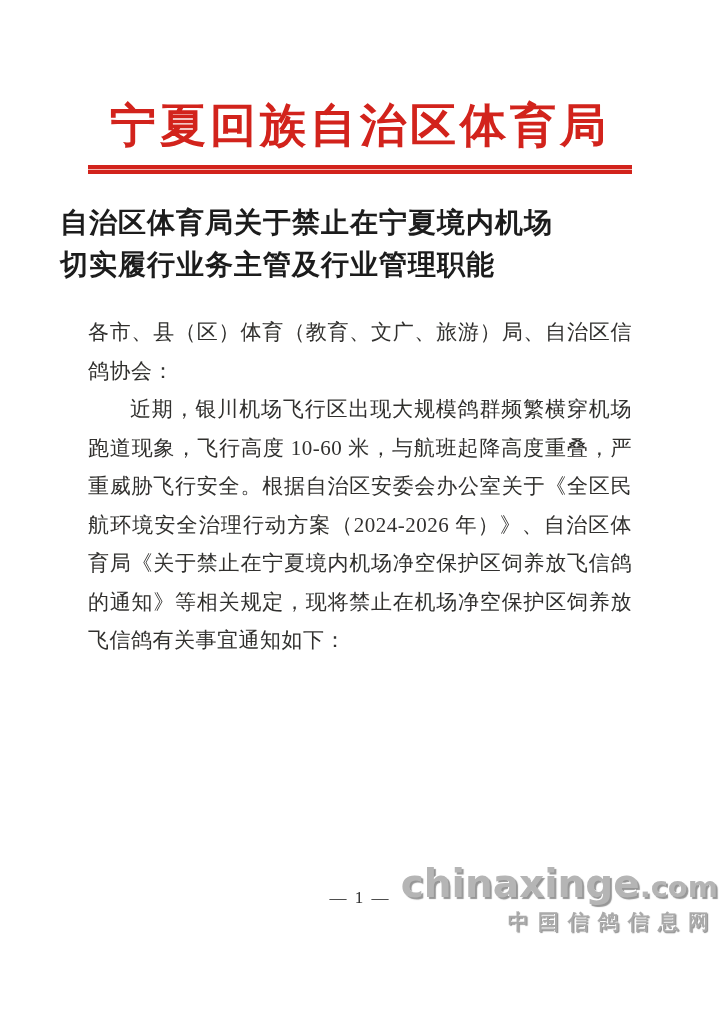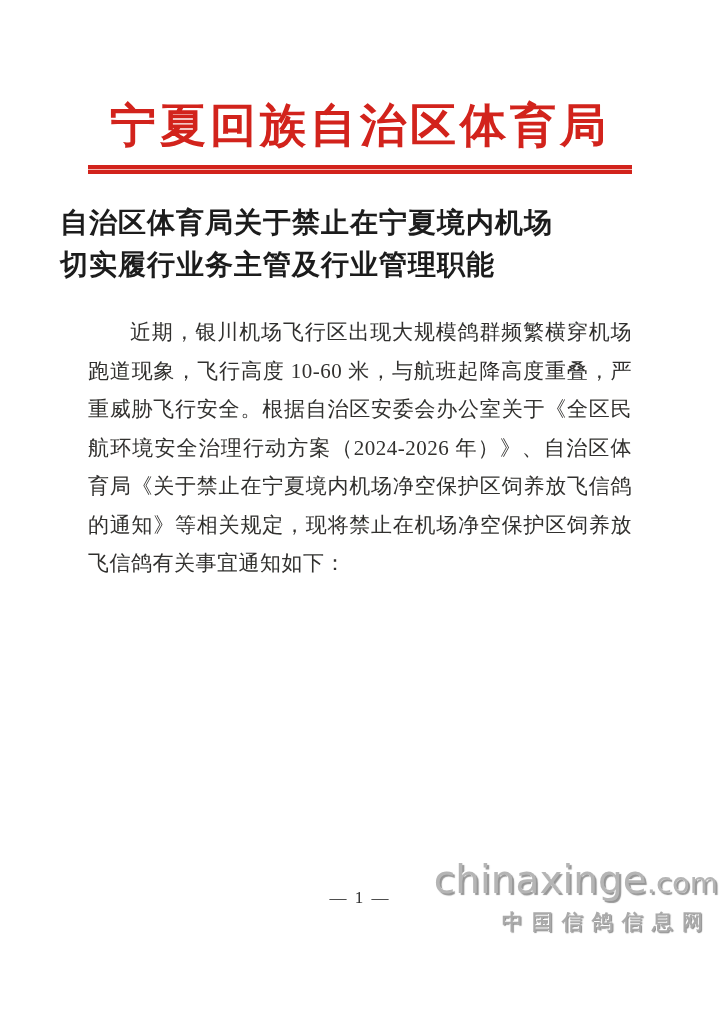--- a/index.html
+++ b/index.html
@@ -57,21 +57,20 @@
     text-align: justify;
     color: var(--ink, #31302e);
     letter-spacing: 0.5px;
   }
   .doc-body p {
     margin: 0;
     padding: 0;
   }
   .doc-body p.indent {
     text-indent: 2em;
-    margin-top: 7px;
   }
   
   .page-number {
     position: absolute;
     left: 0;
     right: 0;
     bottom: 52px;
     text-align: center;
     font-size: 17px;
     letter-spacing: 2px;
@@ -81,31 +80,30 @@
   .watermark {
     position: absolute;
     right: 2px;
     bottom: 25px;
     text-align: right;
     font-family: "DejaVu Sans", "Liberation Sans", sans-serif;
     user-select: none;
   }
   .wm-main {
     font-size: 39px;
-    line-height: 48px;
-    font-weight: normal;
+    line-height: 40px;
+    font-weight: bold;
     color: var(--wm-gray, #b5b5b5);
     text-shadow: -1px -1px 0 #ffffff, 2px 2px 1px #969696;
   }
   .wm-tld {
     font-size: 29px;
   }
   .wm-caption {
     margin-top: 2px;
-    margin-right: 6px;
     font-size: 21px;
     line-height: 26px;
     font-weight: bold;
     letter-spacing: 9px;
     color: #aaaaaa;
     text-shadow: -1px -1px 0 #ffffff, 1px 1px 1px #8f8f8f;
   }
 </style>
 </head>
 <body>
@@ -116,20 +114,21 @@
     <div class="letterhead-title">宁夏回族自治区体育局</div>
     <div class="letterhead-rule"></div>
   </div>
 
   <div class="doc-title">
     <div>自治区体育局关于禁止在宁夏境内机场</div>
     <div>切实履行业务主管及行业管理职能</div>
   </div>
 
   <div class="doc-body">
+    <p>各市、县（区）体育（教育、文广、旅游）局、自治区信鸽协会：</p>
     <p class="indent">近期，银川机场飞行区出现大规模鸽群频繁横穿机场跑道现象，飞行高度 10-60 米，与航班起降高度重叠，严重威胁飞行安全。根据自治区安委会办公室关于《全区民航环境安全治理行动方案（2024-2026 年）》、自治区体育局《关于禁止在宁夏境内机场净空保护区饲养放飞信鸽的通知》等相关规定，现将禁止在机场净空保护区饲养放飞信鸽有关事宜通知如下：</p>
   </div>
 
   <div class="page-number">— 1 —</div>
 
   <div class="watermark">
     <div class="wm-main">
       <span>chinaxinge</span><span class="wm-tld">.com</span>
     </div>
     <div class="wm-caption">中国信鸽信息网</div>

